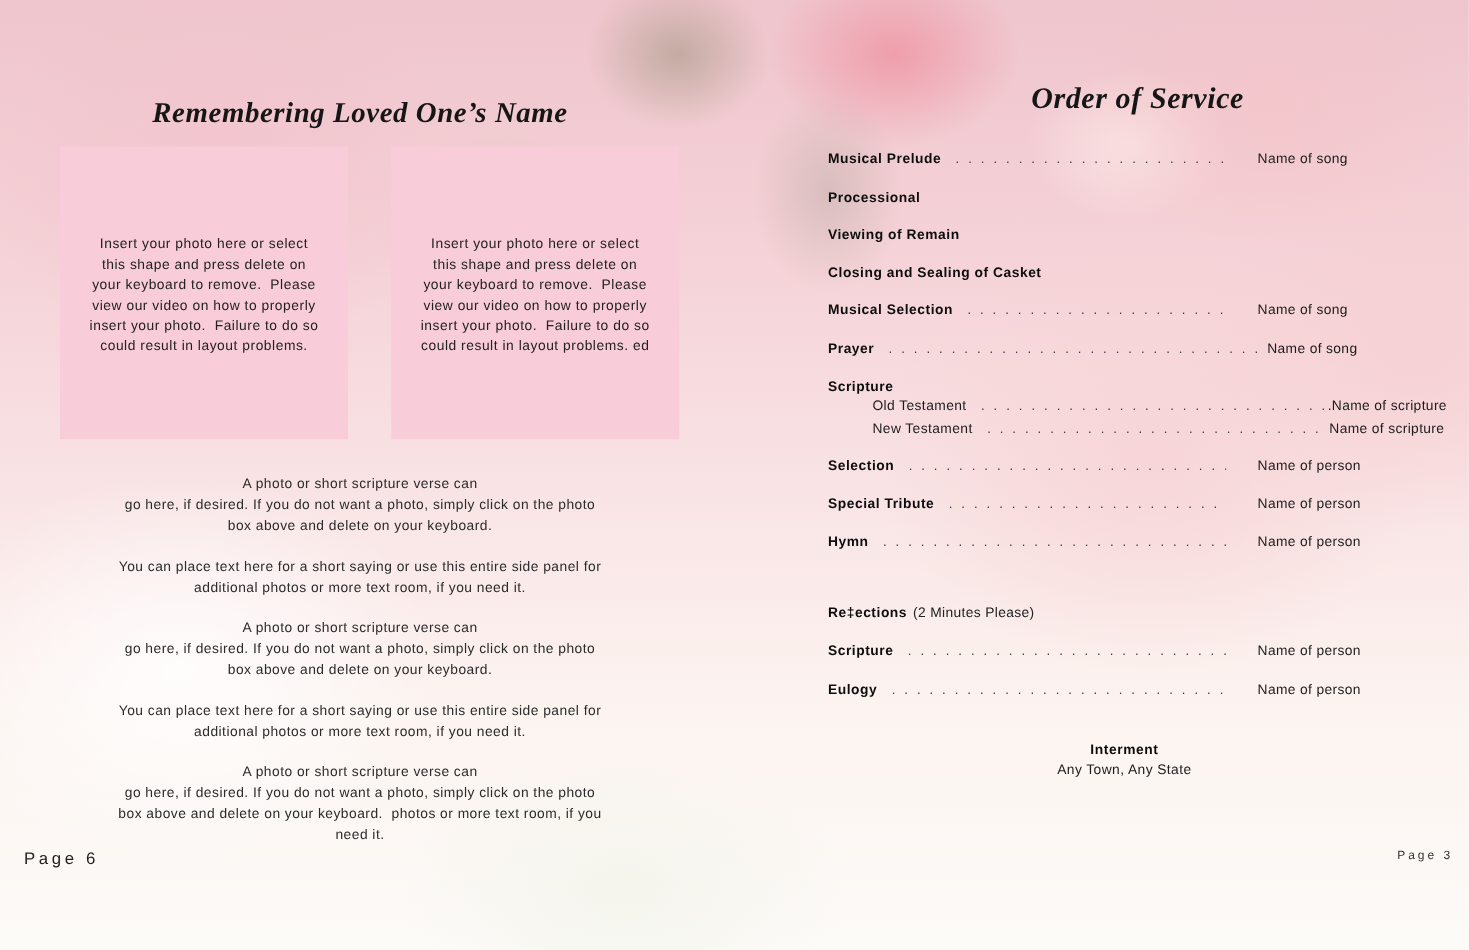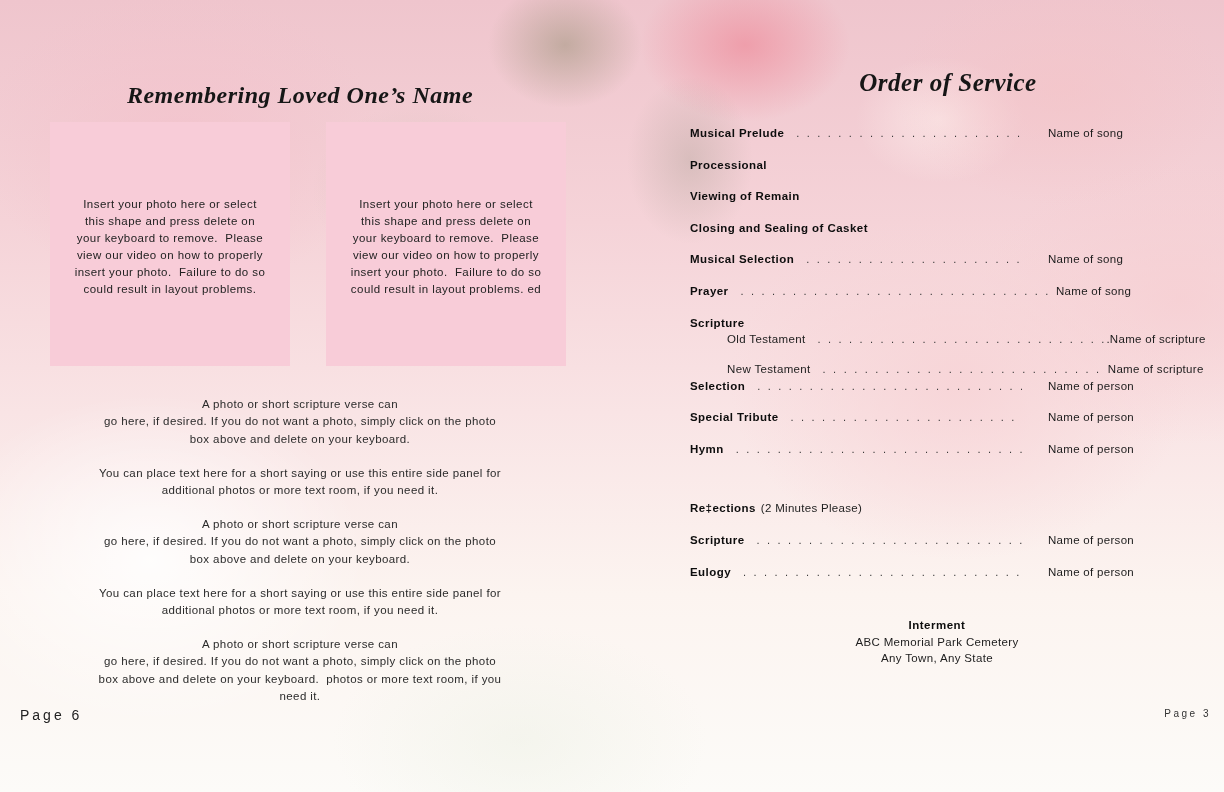--- a/index.html
+++ b/index.html
@@ -65,25 +65,25 @@
   .os-label  { font-weight:bold; letter-spacing:0.45px; white-space:nowrap; color:#0d0d0d; }
   .os-suffix { margin-left:5px; letter-spacing:0.3px; color:#222;margin-top:28px; }
   .leader { flex:1 1 auto; overflow:hidden; white-space:nowrap; margin:0 26px 0 12px; color:#3a3a3a; }
   .leader::after {
     content:". . . . . . . . . . . . . . . . . . . . . . . . . . . . . . . . . . . . . . . . . . . . . . . . . . . . . . . . . . . . . . . . . . . . . . . . . . . . . . . . . . . . . . . . . . . .";
     font-size:11px; letter-spacing:2.2px;
   }
   .os-value { min-width:88px; white-space:nowrap; letter-spacing:0.3px; color:#1c1c1c; }
 
   .os-row.scripture { margin-bottom:4px; }
-  .os-row.sub { padding-left:37px; margin-bottom:18px; }
+  .os-row.sub { padding-left:37px; margin-bottom:7px; }
   .os-row.sub .os-label { font-weight:normal; letter-spacing:0.35px; color:#1c1c1c; }
   .os-row.sub .leader { margin-right:2px; }
   .os-row.sub .os-value { min-width:0; }
-  .os-row.sub.last { margin-bottom:5px;justify-content:space-between; }
+  .os-row.sub.last { margin-bottom:19px;justify-content:space-between; }
   .os-row.tight .leader { margin-right:4px; }
   .os-row.tight .os-value { min-width:80px; }
 
   .interment {
     position:absolute; top:617px; left:78px; width:446px;
     text-align:center; transform:translateX(24px);
     font-size:11.5px; line-height:16.6px; letter-spacing:0.35px; color:#1c1c1c;
   }
   .interment .int-title { font-weight:bold; letter-spacing:0.5px; color:#0d0d0d; }
 </style>
@@ -217,20 +217,19 @@
       <div class="os-row">
         <span class="os-label">Eulogy</span>
         <span class="leader"></span>
         <span class="os-value">Name of person</span>
       </div>
 
     </div>
 
     <div class="interment">
       <div class="int-title">Interment</div>
-      <div>ABC Memorial Park Cemetery</div>
       <div>Any Town, Any State</div>
     </div>
 
     <div class="footer fr">Page 3</div>
   </div>
 
 </div>
 
 </body></html>

